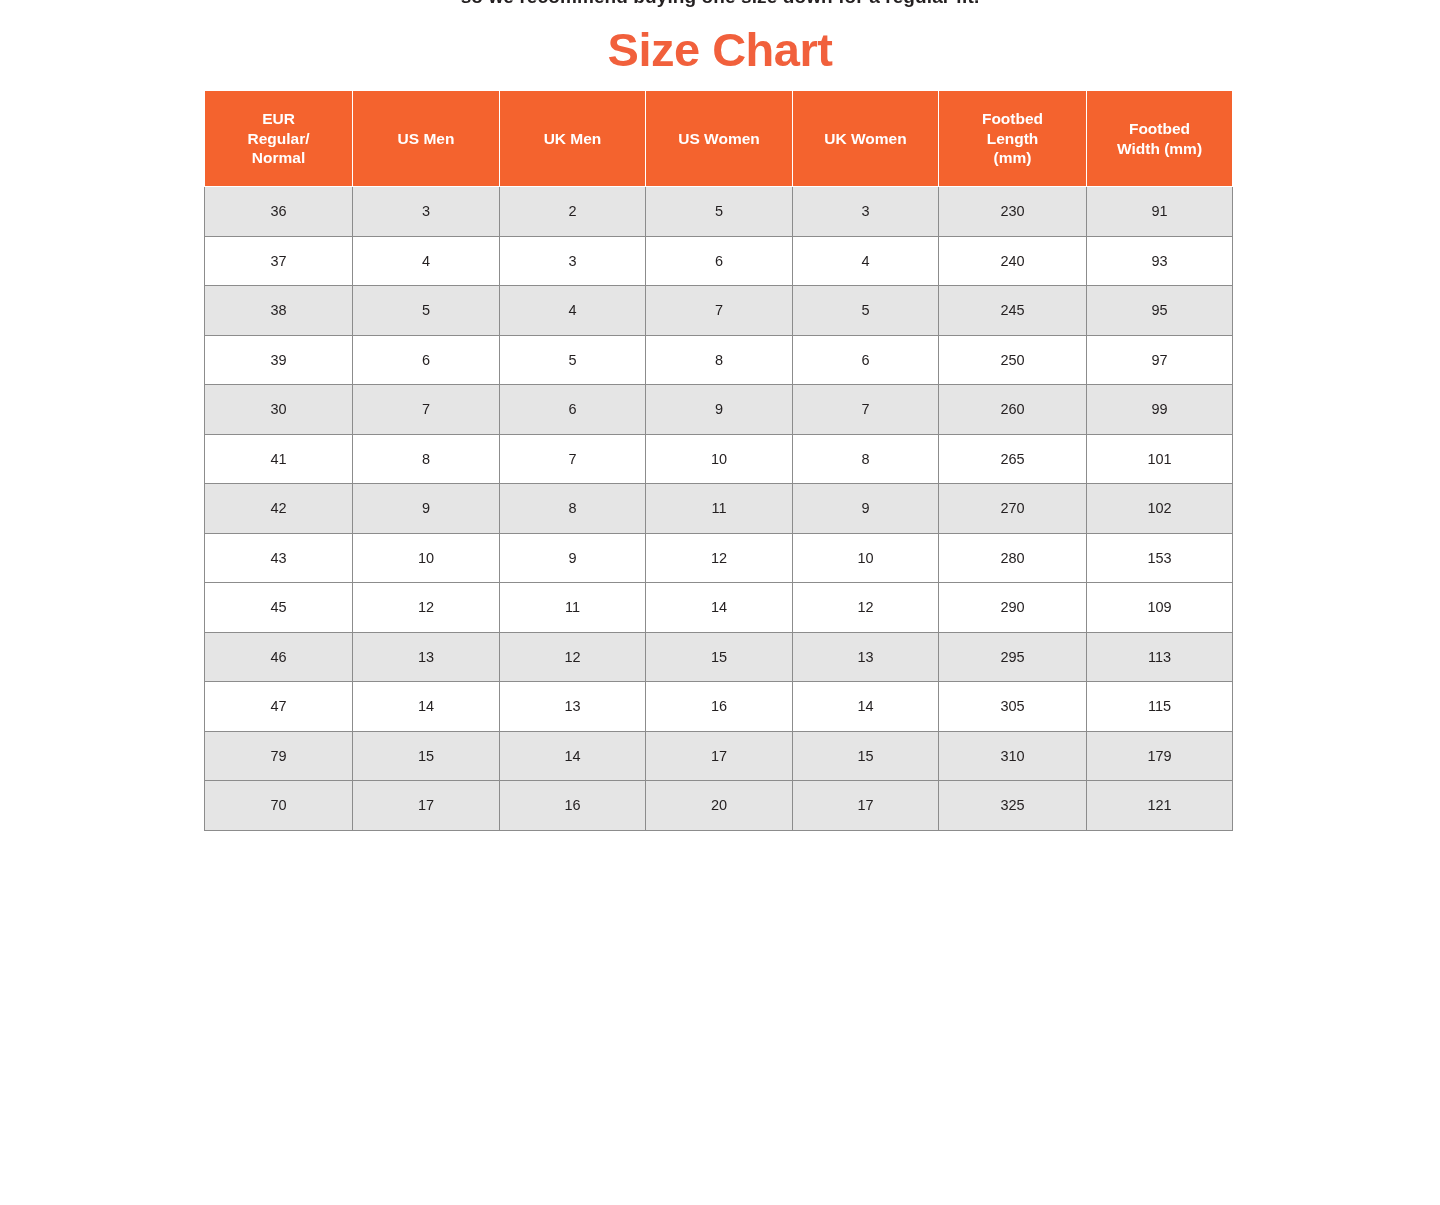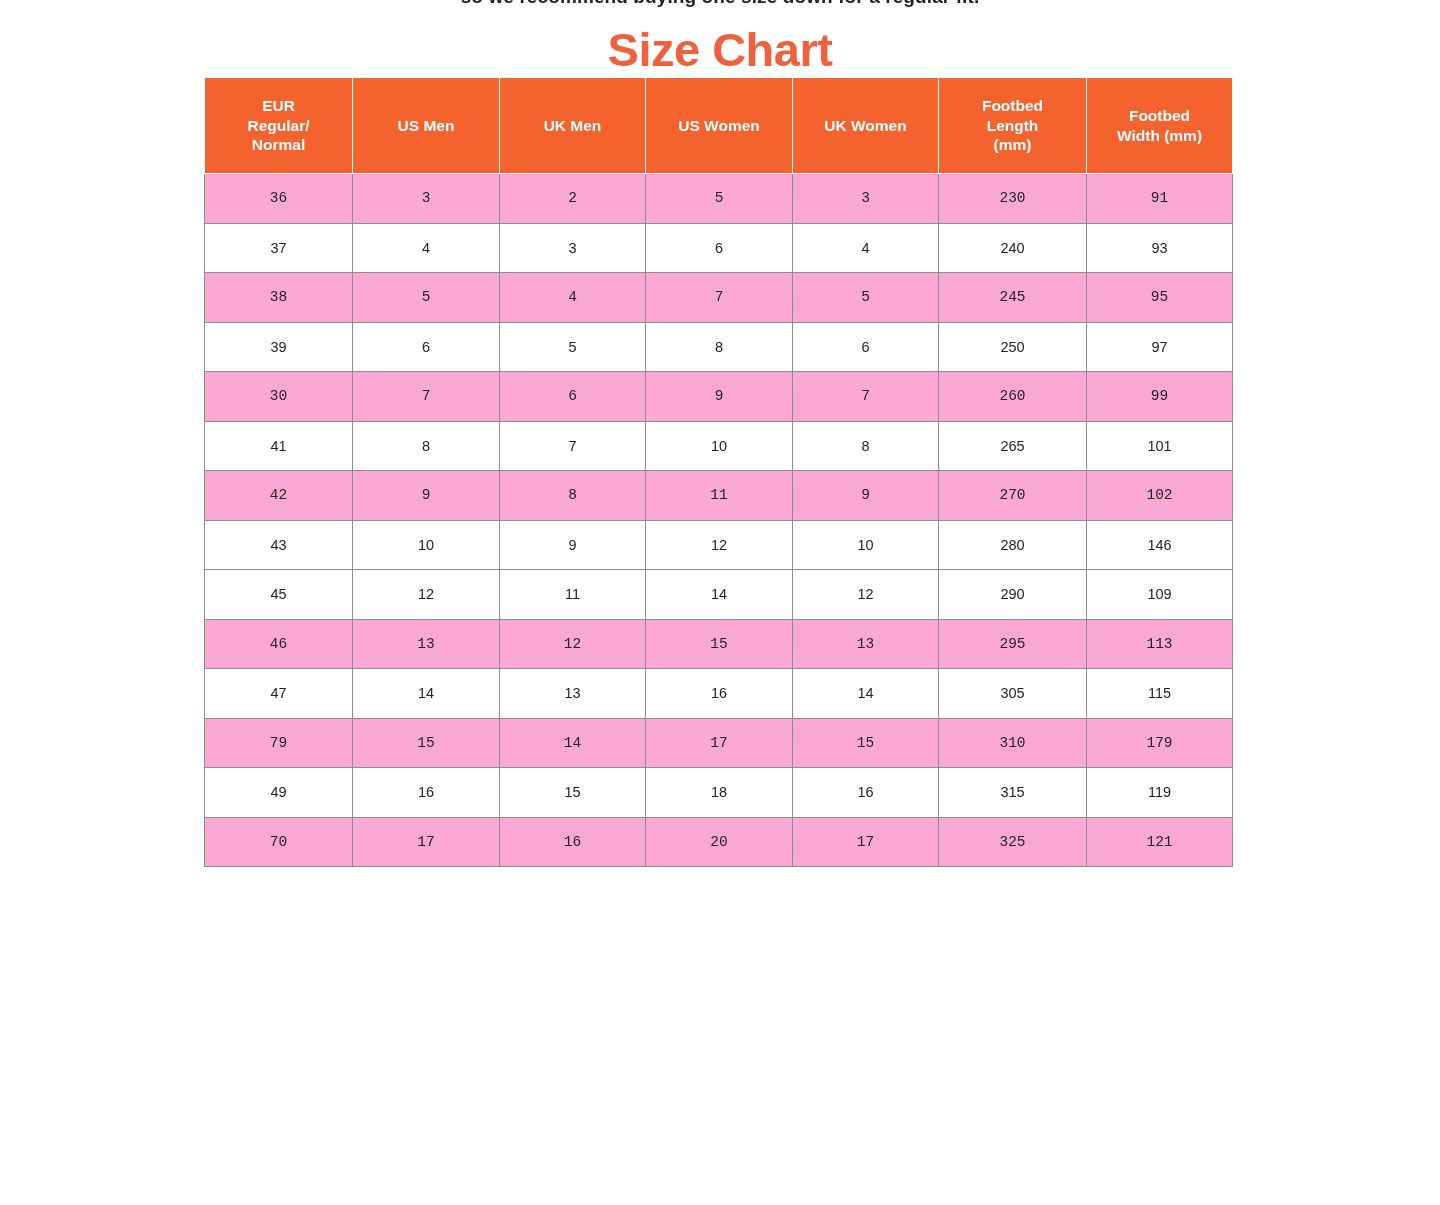--- a/index.html
+++ b/index.html
@@ -44,21 +44,21 @@
     width: 1440px;
     text-align: center;
     font-size: 47px;
     font-weight: bold;
     color: #f1603c;
     letter-spacing: -0.5px;
   }
 
   .table-wrap {
     position: absolute;
-    top: 77px;
+    top: 90px;
     left: 204px;
     width: 1028px;
   }
 
   table.size-chart {
     border-collapse: collapse;
     width: 1028px;
     table-layout: fixed;
   }
 
@@ -81,22 +81,21 @@
     vertical-align: middle;
     font-size: 14.5px;
     color: #231f20;
     height: 49.5px;
     border: 1px solid #8c8c8c;
     box-sizing: border-box;
     background: #ffffff;
   }
 
   table.size-chart tr.alt td {
-    background: #f9a8d4;
-    font-family: Liberation Mono, monospace;
+    background: #e5e5e5;
   }
 
   
   col.c0 { width: 148px; }
   col.c1 { width: 147px; }
   col.c2 { width: 146px; }
   col.c3 { width: 147px; }
   col.c4 { width: 146px; }
   col.c5 { width: 148px; }
   col.c6 { width: 146px; }
@@ -215,21 +214,21 @@
             <td>270</td>
             <td>102</td>
           </tr>
           <tr>
             <td>43</td>
             <td>10</td>
             <td>9</td>
             <td>12</td>
             <td>10</td>
             <td>280</td>
-            <td>146</td>
+            <td>153</td>
           </tr>
           <tr>
             <td>45</td>
             <td>12</td>
             <td>11</td>
             <td>14</td>
             <td>12</td>
             <td>290</td>
             <td>109</td>
           </tr>
@@ -252,29 +251,20 @@
             <td>115</td>
           </tr>
           <tr class="alt">
             <td>79</td>
             <td>15</td>
             <td>14</td>
             <td>17</td>
             <td>15</td>
             <td>310</td>
             <td>179</td>
-          </tr>
-          <tr>
-            <td>49</td>
-            <td>16</td>
-            <td>15</td>
-            <td>18</td>
-            <td>16</td>
-            <td>315</td>
-            <td>119</td>
           </tr>
           <tr class="alt">
             <td>70</td>
             <td>17</td>
             <td>16</td>
             <td>20</td>
             <td>17</td>
             <td>325</td>
             <td>121</td>
           </tr>

